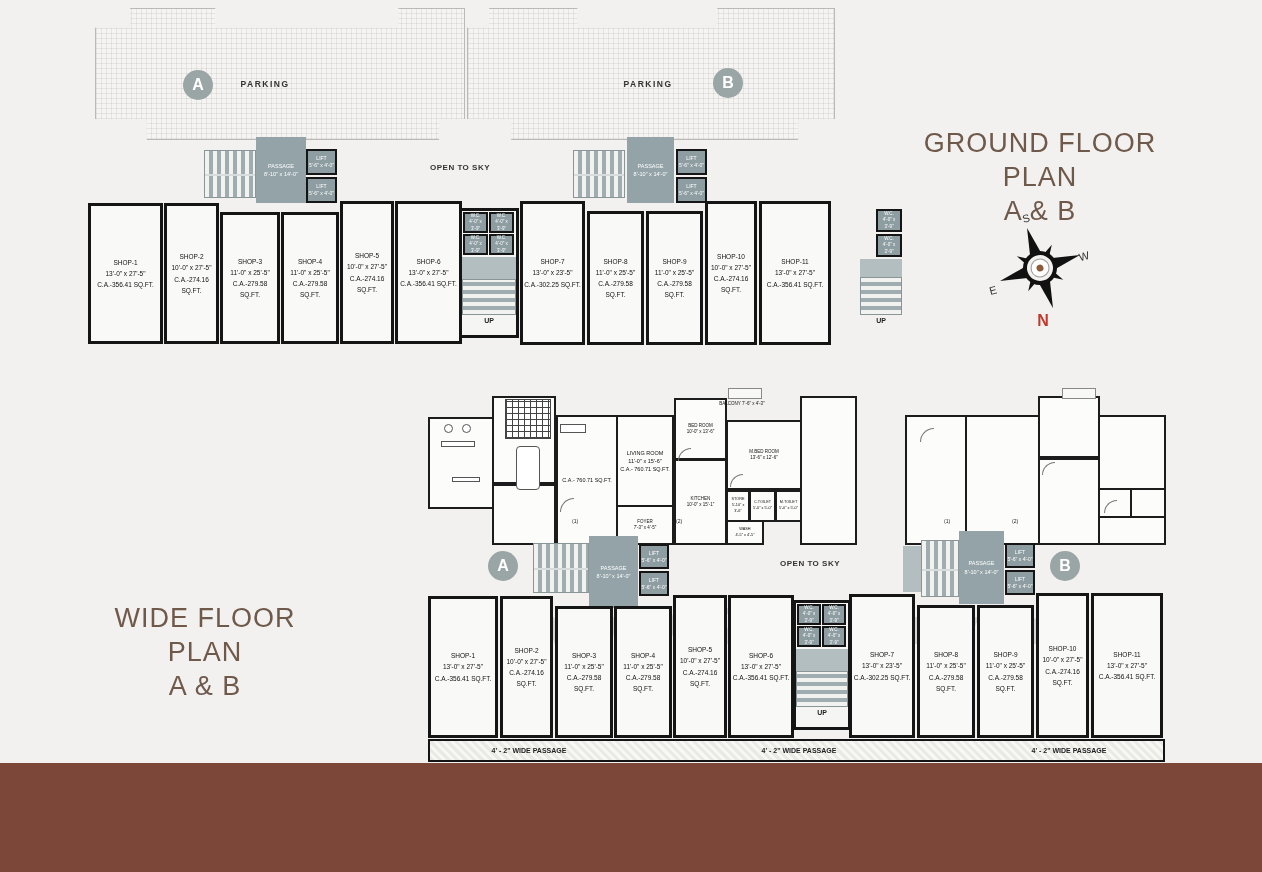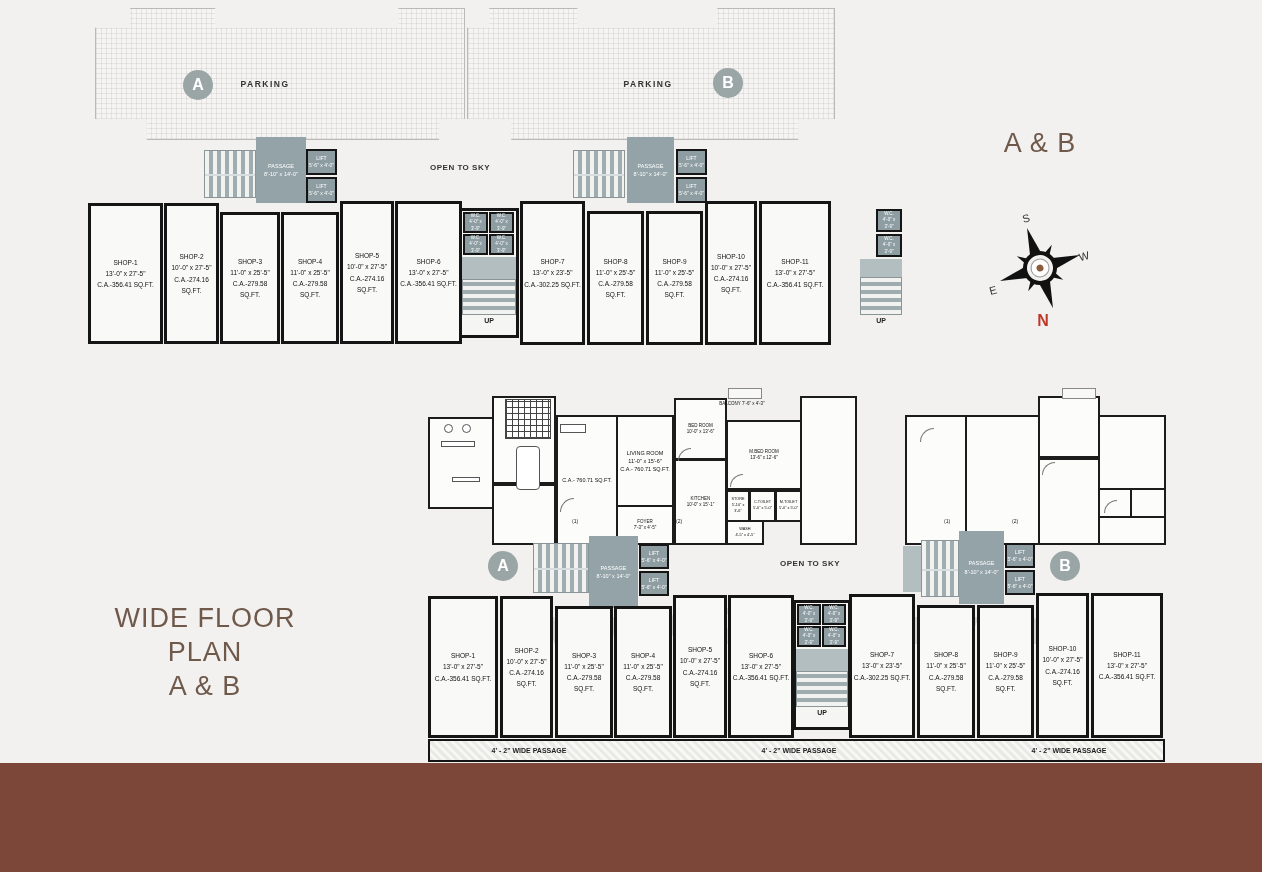--- a/index.html
+++ b/index.html
@@ -212,20 +212,21 @@
     </div>
   <div class="abs wc" style="left:876px;top:234px;width:26px;height:23px;">
       <div>W.C.</div>
       <div>4'-0" x 3'-9"</div>
     </div>
   <div class="abs landing" style="left:860px;top:259px;width:42px;height:18px;"></div>
   <div class="abs stairs-h" style="left:860px;top:277px;width:42px;height:38px;"></div>
   <div class="abs uplbl" style="left:860px;top:317px;width:42px;">UP</div>
 
   <div class="abs title" style="left:890px;top:127px;width:300px;">
+    <div>GROUND FLOOR PLAN</div>
     <div>A &amp; B</div>
   </div>
   <svg class="abs" style="left:985px;top:210px;" width="110" height="122" viewBox="0 0 110 122">
     <g transform="translate(55,58) rotate(-18)">
       <polygon points="0,-42 7,-8 -7,-8" fill="#111"></polygon>
       <polygon points="0,42 7,8 -7,8" fill="#111"></polygon>
       <polygon points="-42,0 -8,-7 -8,7" fill="#111"></polygon>
       <polygon points="42,0 8,-7 8,7" fill="#111"></polygon>
       <g transform="rotate(45)">
         <polygon points="0,-26 5,-6 -5,-6" fill="#111"></polygon>

